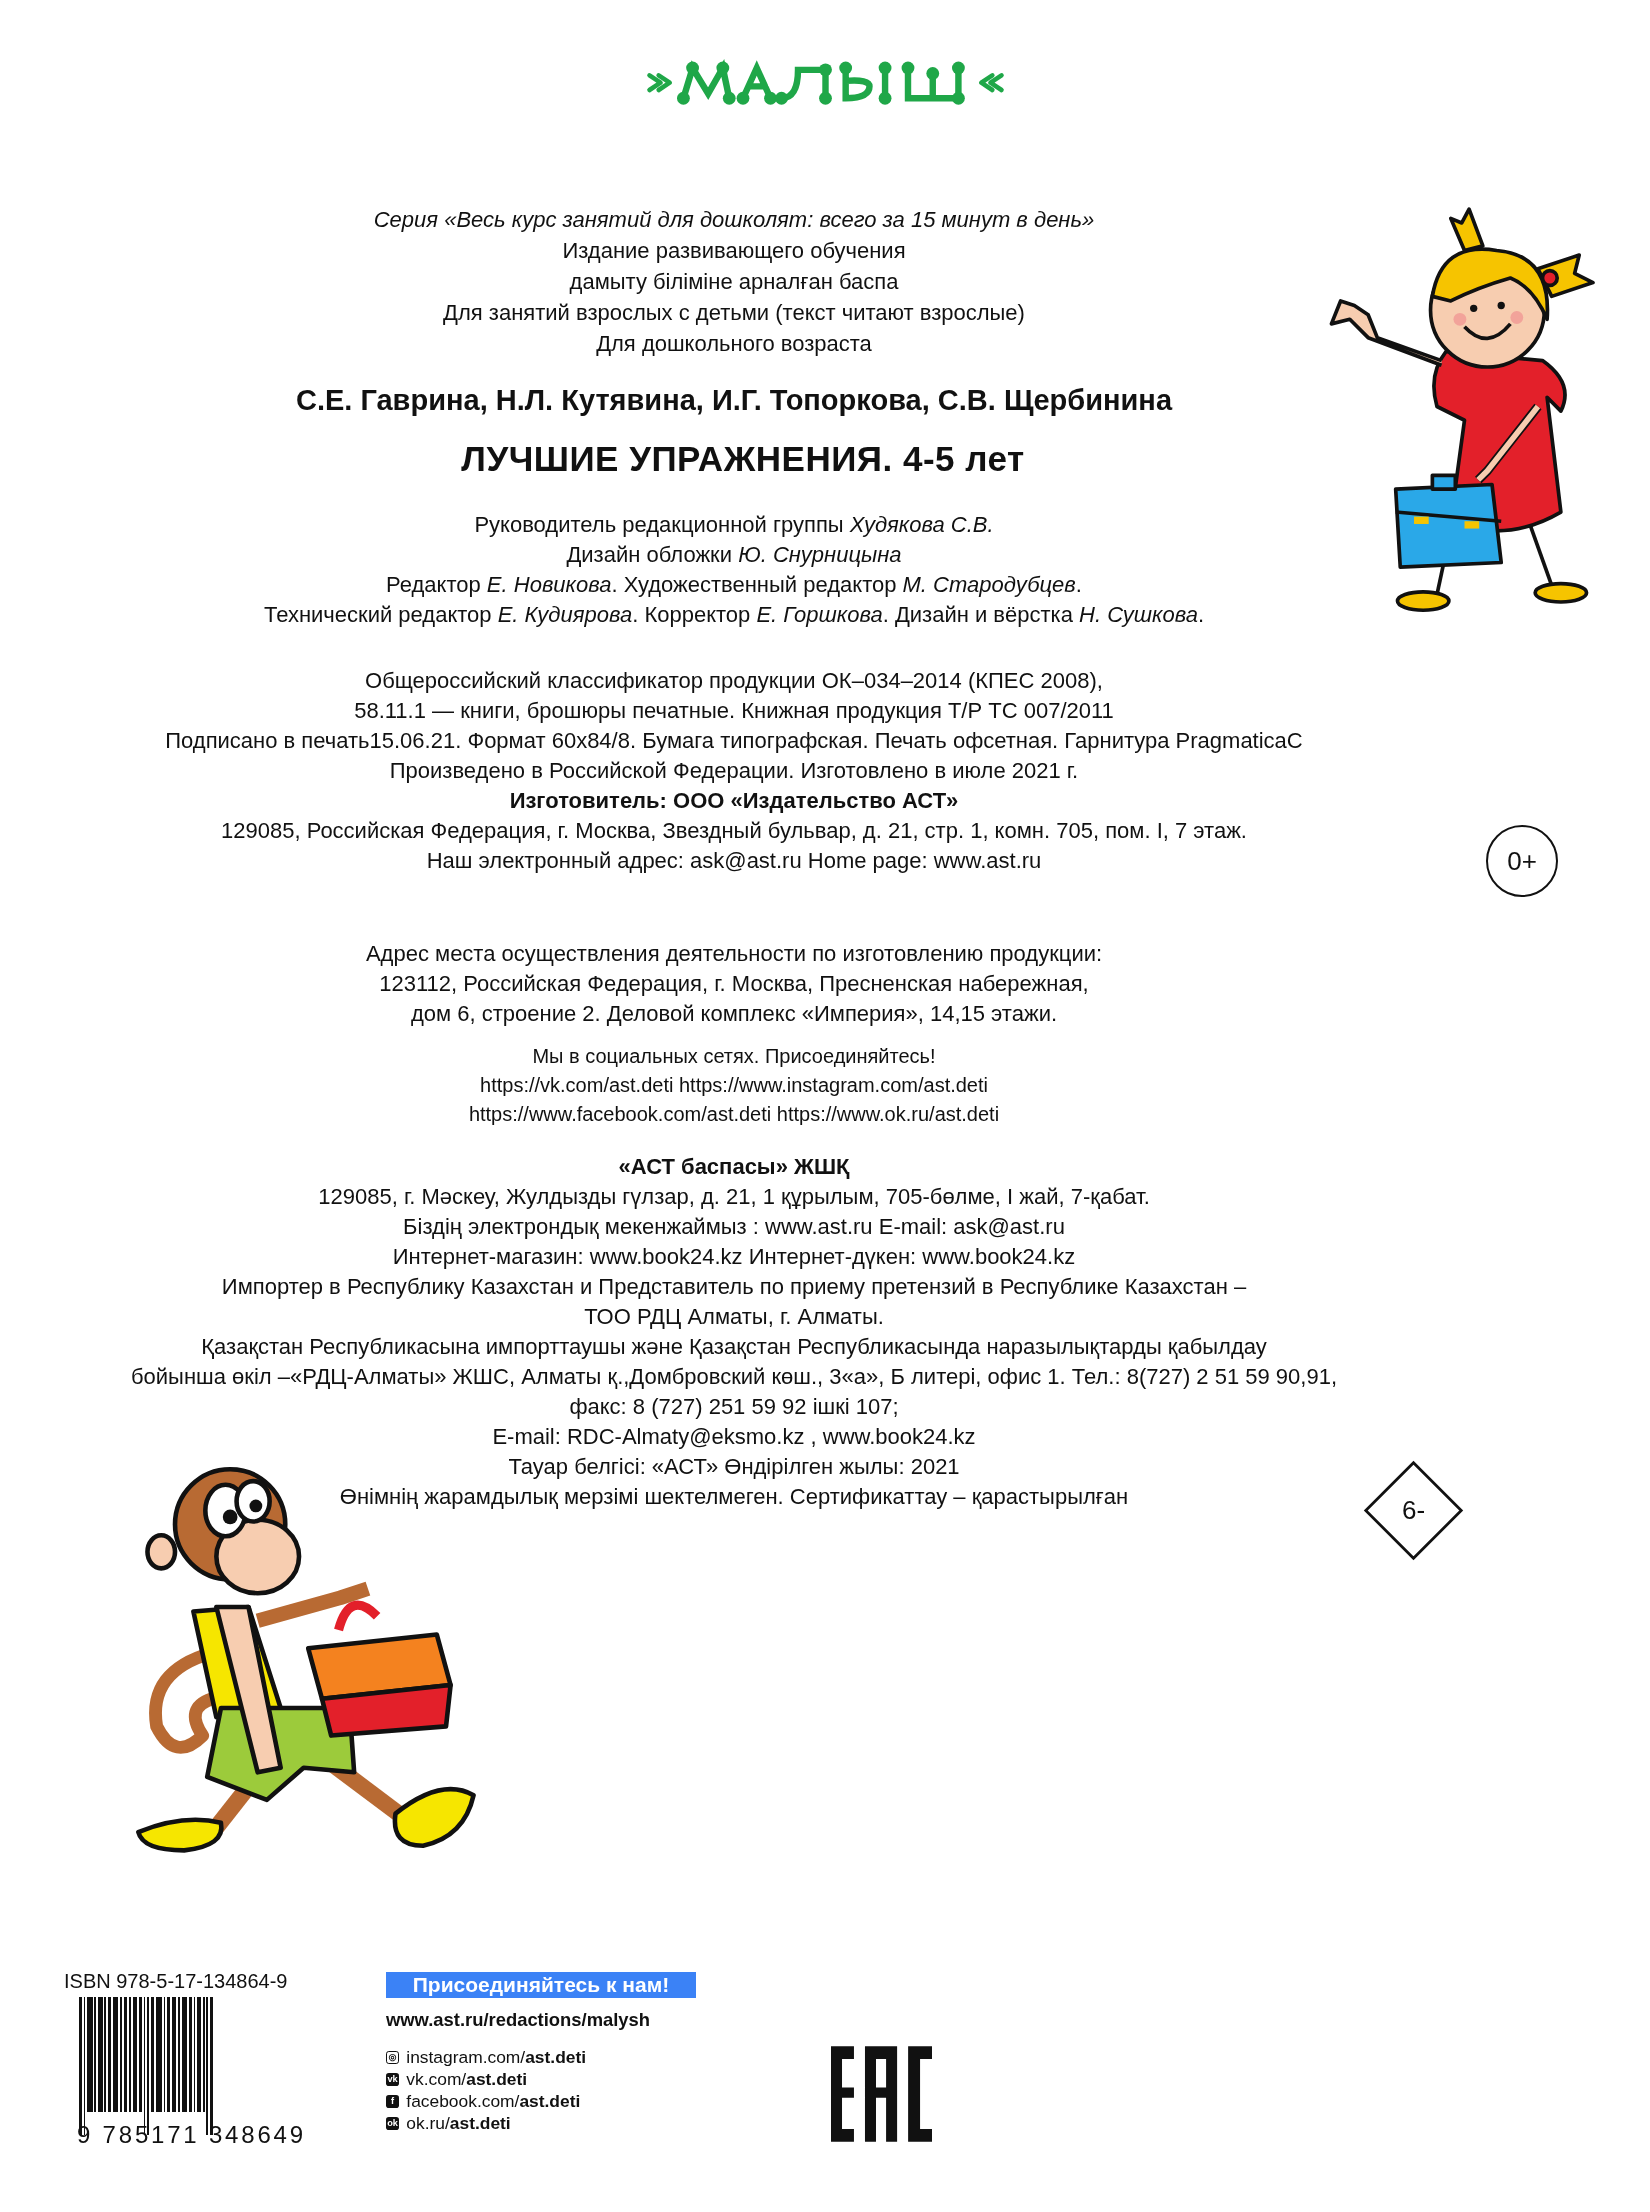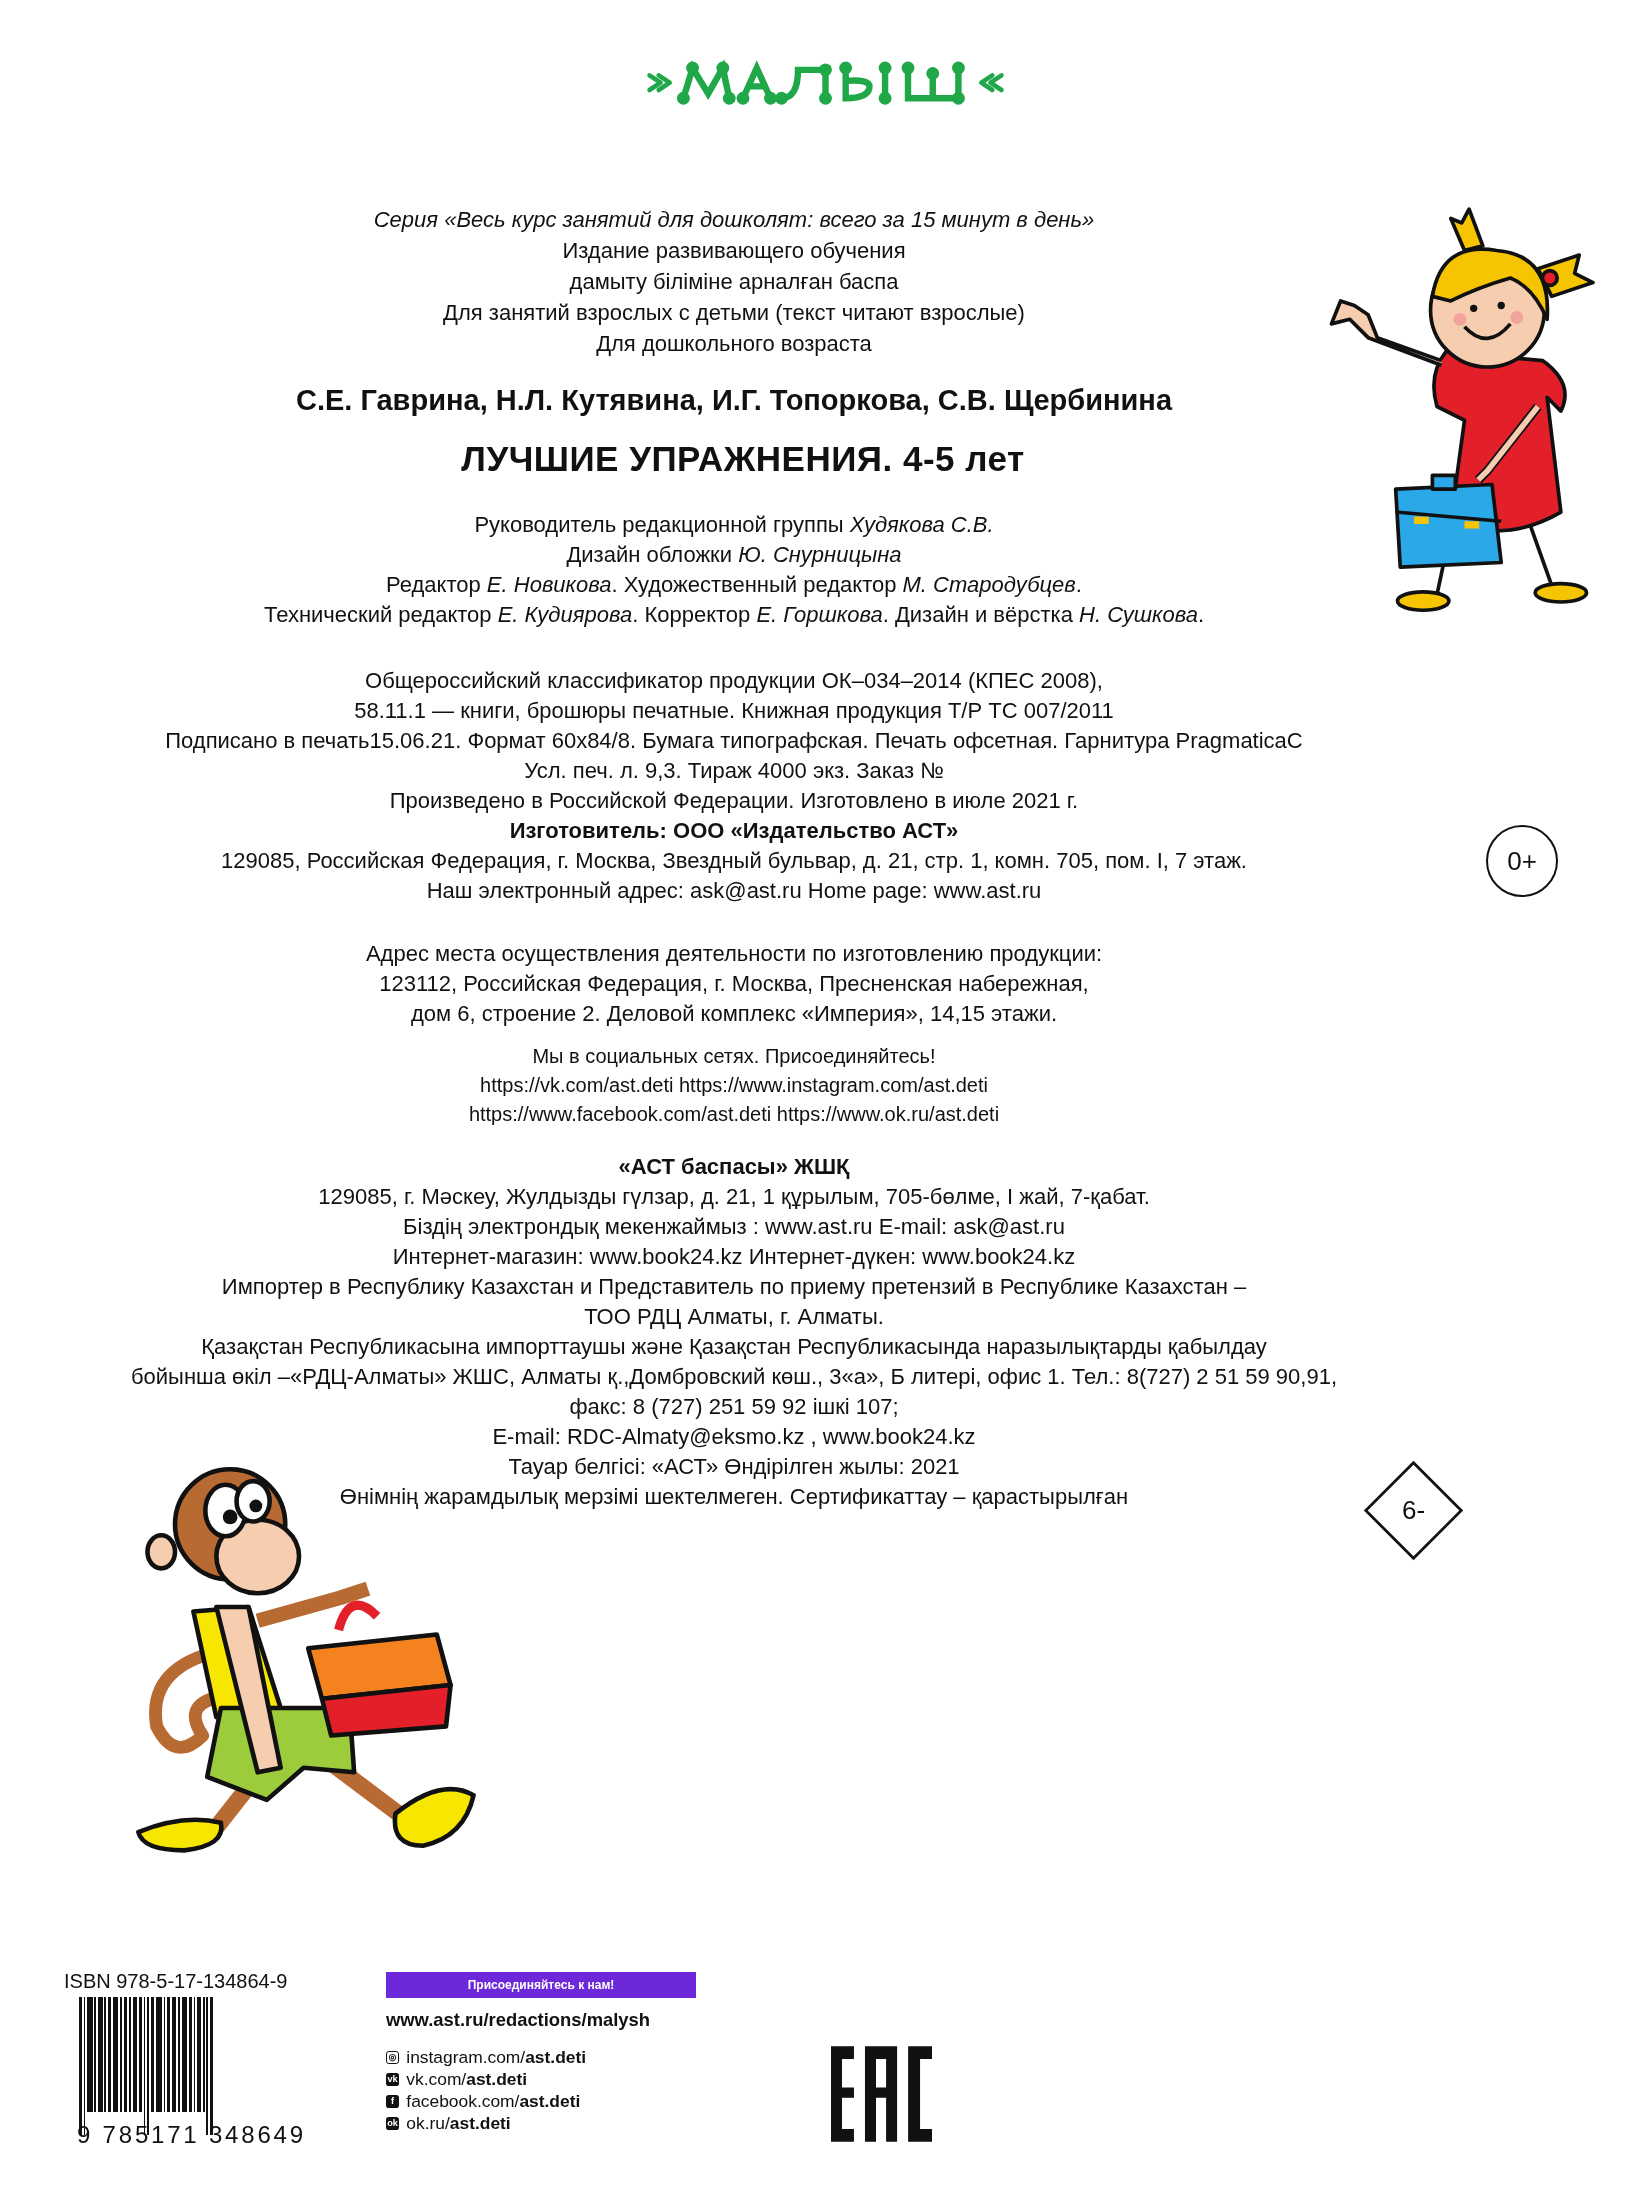--- a/index.html
+++ b/index.html
@@ -23,21 +23,21 @@
   .age0 { position: absolute; left: 1486px; top: 825px; width: 72px; height: 72px; border: 2.8px solid #111; border-radius: 50%; box-sizing: border-box; display: flex; align-items: center; justify-content: center; font-size: 26px; }
   .age6 { position: absolute; left: 1363px; top: 1460px; width: 101px; height: 101px; }
   .age6 span { position: absolute; left: 0; top: 0; width: 101px; height: 101px; display: flex; align-items: center; justify-content: center; font-size: 26px; }
   .girl { position: absolute; left: 1313px; top: 200px; width: 303px; height: 413px; }
   .monkey { position: absolute; left: 129px; top: 1460px; width: 386px; height: 395px; }
   .isbn-text { position: absolute; left: 64px; top: 1970px; font-size: 20px; }
   .barcode { position: absolute; left: 79px; top: 1997px; width: 174px; height: 138px; display: flex; align-items: flex-start; }
   .barcode .bar { background: #111; height: 115px; margin-right: 1.8px; }
   .barcode .bar.long { height: 138px; }
   .barcode-digits { position: absolute; left: 77px; top: 2121px; font-size: 24px; letter-spacing: 2.8px; font-family: "Liberation Sans", sans-serif; background: transparent; }
-  .join { position: absolute; left: 386px; top: 1972px; width: 310px; height: 26px; background: #6d28d9; color: #fff; font-weight: bold; font-size: 12px; display: flex; align-items: center; justify-content: center; }
+  .join { position: absolute; left: 386px; top: 1972px; width: 310px; height: 26px; background: #3b82f6; color: #fff; font-weight: bold; font-size: 21px; display: flex; align-items: center; justify-content: center; }
   .join-url { position: absolute; left: 386px; top: 2009px; font-size: 18.4px; font-weight: bold; }
   .soc-list { position: absolute; left: 386px; top: 2046px; font-size: 17.4px; line-height: 22px; }
   .soc-row { display: flex; align-items: center; gap: 7.3px; }
   .soc-icon { width: 13px; height: 13px; background: #111; color: #fff; border-radius: 2.8px; font-size: 9.2px; font-weight: bold; display: flex; align-items: center; justify-content: center; }
   .soc-icon.ring { background: #fff; border: 1.8px solid #111; box-sizing: border-box; color: #111; }
   .soc-row b { font-weight: bold; }
   .eac { position: absolute; left: 831px; top: 2046px; width: 101px; height: 96px; }
 </style>
 </head>
 <body>
@@ -90,21 +90,20 @@
   <span class="line"><span>Руководитель редакционной группы </span><i>Худякова С.В.</i></span>
   <span class="line"><span>Дизайн обложки </span><i>Ю. Снурницына</i></span>
   <span class="line"><span>Редактор </span><i>Е. Новикова</i><span>. Художественный редактор </span><i>М. Стародубцев</i><span>.</span></span>
   <span class="line"><span>Технический редактор </span><i>Е. Кудиярова</i><span>. Корректор </span><i>Е. Горшкова</i><span>. Дизайн и вёрстка </span><i>Н. Сушкова</i><span>.</span></span>
 </div>
 
 <div class="center-block imprint">
   <span class="line">Общероссийский классификатор продукции ОК–034–2014 (КПЕС 2008),</span>
   <span class="line">58.11.1 — книги, брошюры печатные. Книжная продукция Т/Р ТС 007/2011</span>
   <span class="line">Подписано в печать15.06.21. Формат 60х84/8. Бумага типографская. Печать офсетная. Гарнитура PragmaticaC</span>
-  <span class="line">Усл. печ. л. 9,3. Тираж 4000 экз.  Заказ №</span>
   <span class="line">Произведено в Российской Федерации. Изготовлено в июле 2021 г.</span>
   <span class="line b">Изготовитель: ООО «Издательство АСТ»</span>
   <span class="line">129085, Российская Федерация, г. Москва, Звездный бульвар, д. 21, стр. 1, комн. 705, пом. I, 7 этаж.</span>
   <span class="line">Наш электронный адрес: ask@ast.ru   Home page: www.ast.ru</span>
 </div>
 
 <div class="age0">
     <span>0+</span>
   </div>
 

